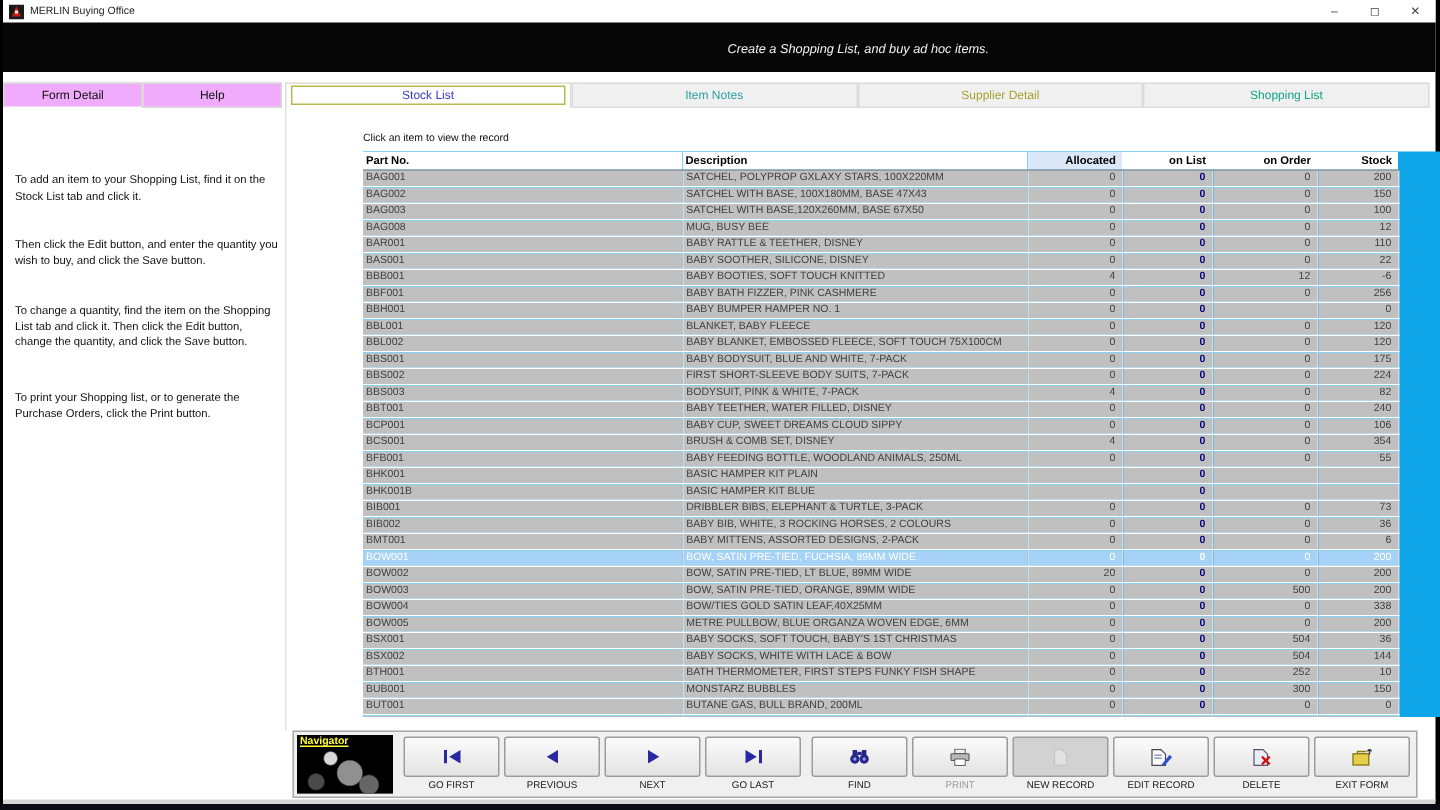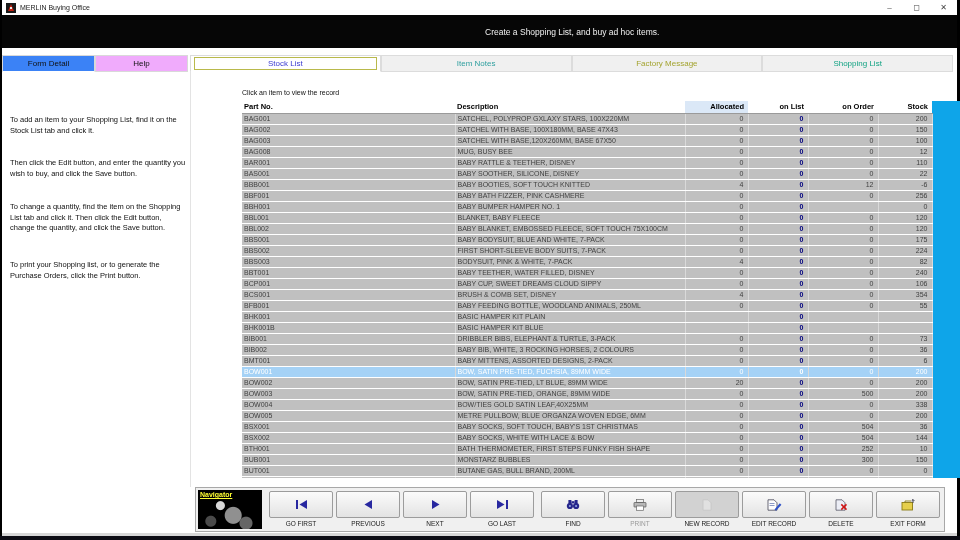--- a/index.html
+++ b/index.html
@@ -21,28 +21,28 @@
     background:radial-gradient(circle at 40% 30%,#cfcfcf 0 3px,transparent 4px),
                radial-gradient(circle at 55% 60%,#8a8a8a 0 6px,transparent 7px),
                radial-gradient(circle at 30% 75%,#5a5a5a 0 5px,transparent 6px),#000;}
   .logo-merlin{position:absolute;left:22px;top:2px;font-size:15px;font-weight:bold;font-style:italic;color:#e02818;
     text-shadow:0 0 1px #fff,1px 1px 0 #701000;letter-spacing:0;}
   .logo-mrp{position:absolute;left:26px;top:17px;font-size:9px;font-weight:bold;font-style:italic;color:#8f8fff;text-shadow:0 0 1px #303080;}
   .logo-nine{position:absolute;right:4px;top:-4px;font-size:30px;font-weight:bold;font-style:italic;
     color:#d8b64e;text-shadow:1px 1px 0 #5f4a08;}
   .header-title{position:absolute;left:300px;top:0;width:155px;height:33px;display:flex;align-items:center;justify-content:center;
     color:#fff;font-size:12.5px;font-weight:bold;margin-top:36px;}
-  .header-sub{position:absolute;left:483px;top:0;height:33px;display:flex;align-items:center;color:#f2f2f2;font-size:8.5px;}
+  .header-sub{position:absolute;left:483px;top:0;height:33px;display:flex;align-items:center;color:#f2f2f2;font-size:8.5px;font-style:italic;}
 
   
   .tabrow{position:absolute;left:0;top:55px;height:17px;width:100%;}
   .outer-tabs{position:absolute;left:0;top:0;display:flex;}
   .otab{width:93px;height:17px;display:flex;align-items:center;justify-content:center;font-size:8px;color:#111;
     background:#f0abfc;border:1px solid #d9d9d9;}
-  .otab.active{background:#3b82f6;border-bottom:1px solid #fff;font-weight:normal;}
+  .otab.active{background:#f0abfc;border-bottom:1px solid #fff;font-weight:normal;}
   .inner-tabs{position:absolute;left:188px;top:0;display:flex;width:763px;}
   .itab{flex:1;height:17px;display:flex;align-items:stretch;justify-content:center;font-size:8px;
     background:#f0f0f0;border:1px solid #dcdcdc;}
   .itab .lbl{display:flex;align-items:center;justify-content:center;flex:1;margin:1px 3px;}
   .itab.active{background:#fff;border-bottom:1px solid #fff;}
   .itab.active .lbl{border:1px solid #b9b94b;text-align:center;}
 
   
   .instructions{position:absolute;left:8px;top:0;width:176px;}
   .instructions p{position:absolute;left:0;margin:0;font-size:7.5px;line-height:10.5px;color:#111;width:176px;}
@@ -123,21 +123,21 @@
           <div class="otab">Help</div>
         </div>
       <div class="inner-tabs" id="inner-tabs">
           <div class="itab active">
             <span class="lbl" style="color: rgb(58, 58, 208);">Stock List</span>
           </div>
           <div class="itab">
             <span class="lbl" style="color: rgb(47, 159, 159);">Item Notes</span>
           </div>
           <div class="itab">
-            <span class="lbl" style="color: rgb(163, 163, 47);">Factory Message</span>
+            <span class="lbl" style="color: rgb(163, 163, 47);">Supplier Detail</span>
           </div>
           <div class="itab">
             <span class="lbl" style="color: rgb(18, 163, 131);">Shopping List</span>
           </div>
         </div>
     </div>
 
     <div class="instructions" id="instructions">
         <p style="top: 115px;">To add an item to your Shopping List, find it on the Stock List tab and click it.</p>
         <p style="top: 158px;">Then click the Edit button, and enter the quantity you wish to buy, and click the Save button.</p>

